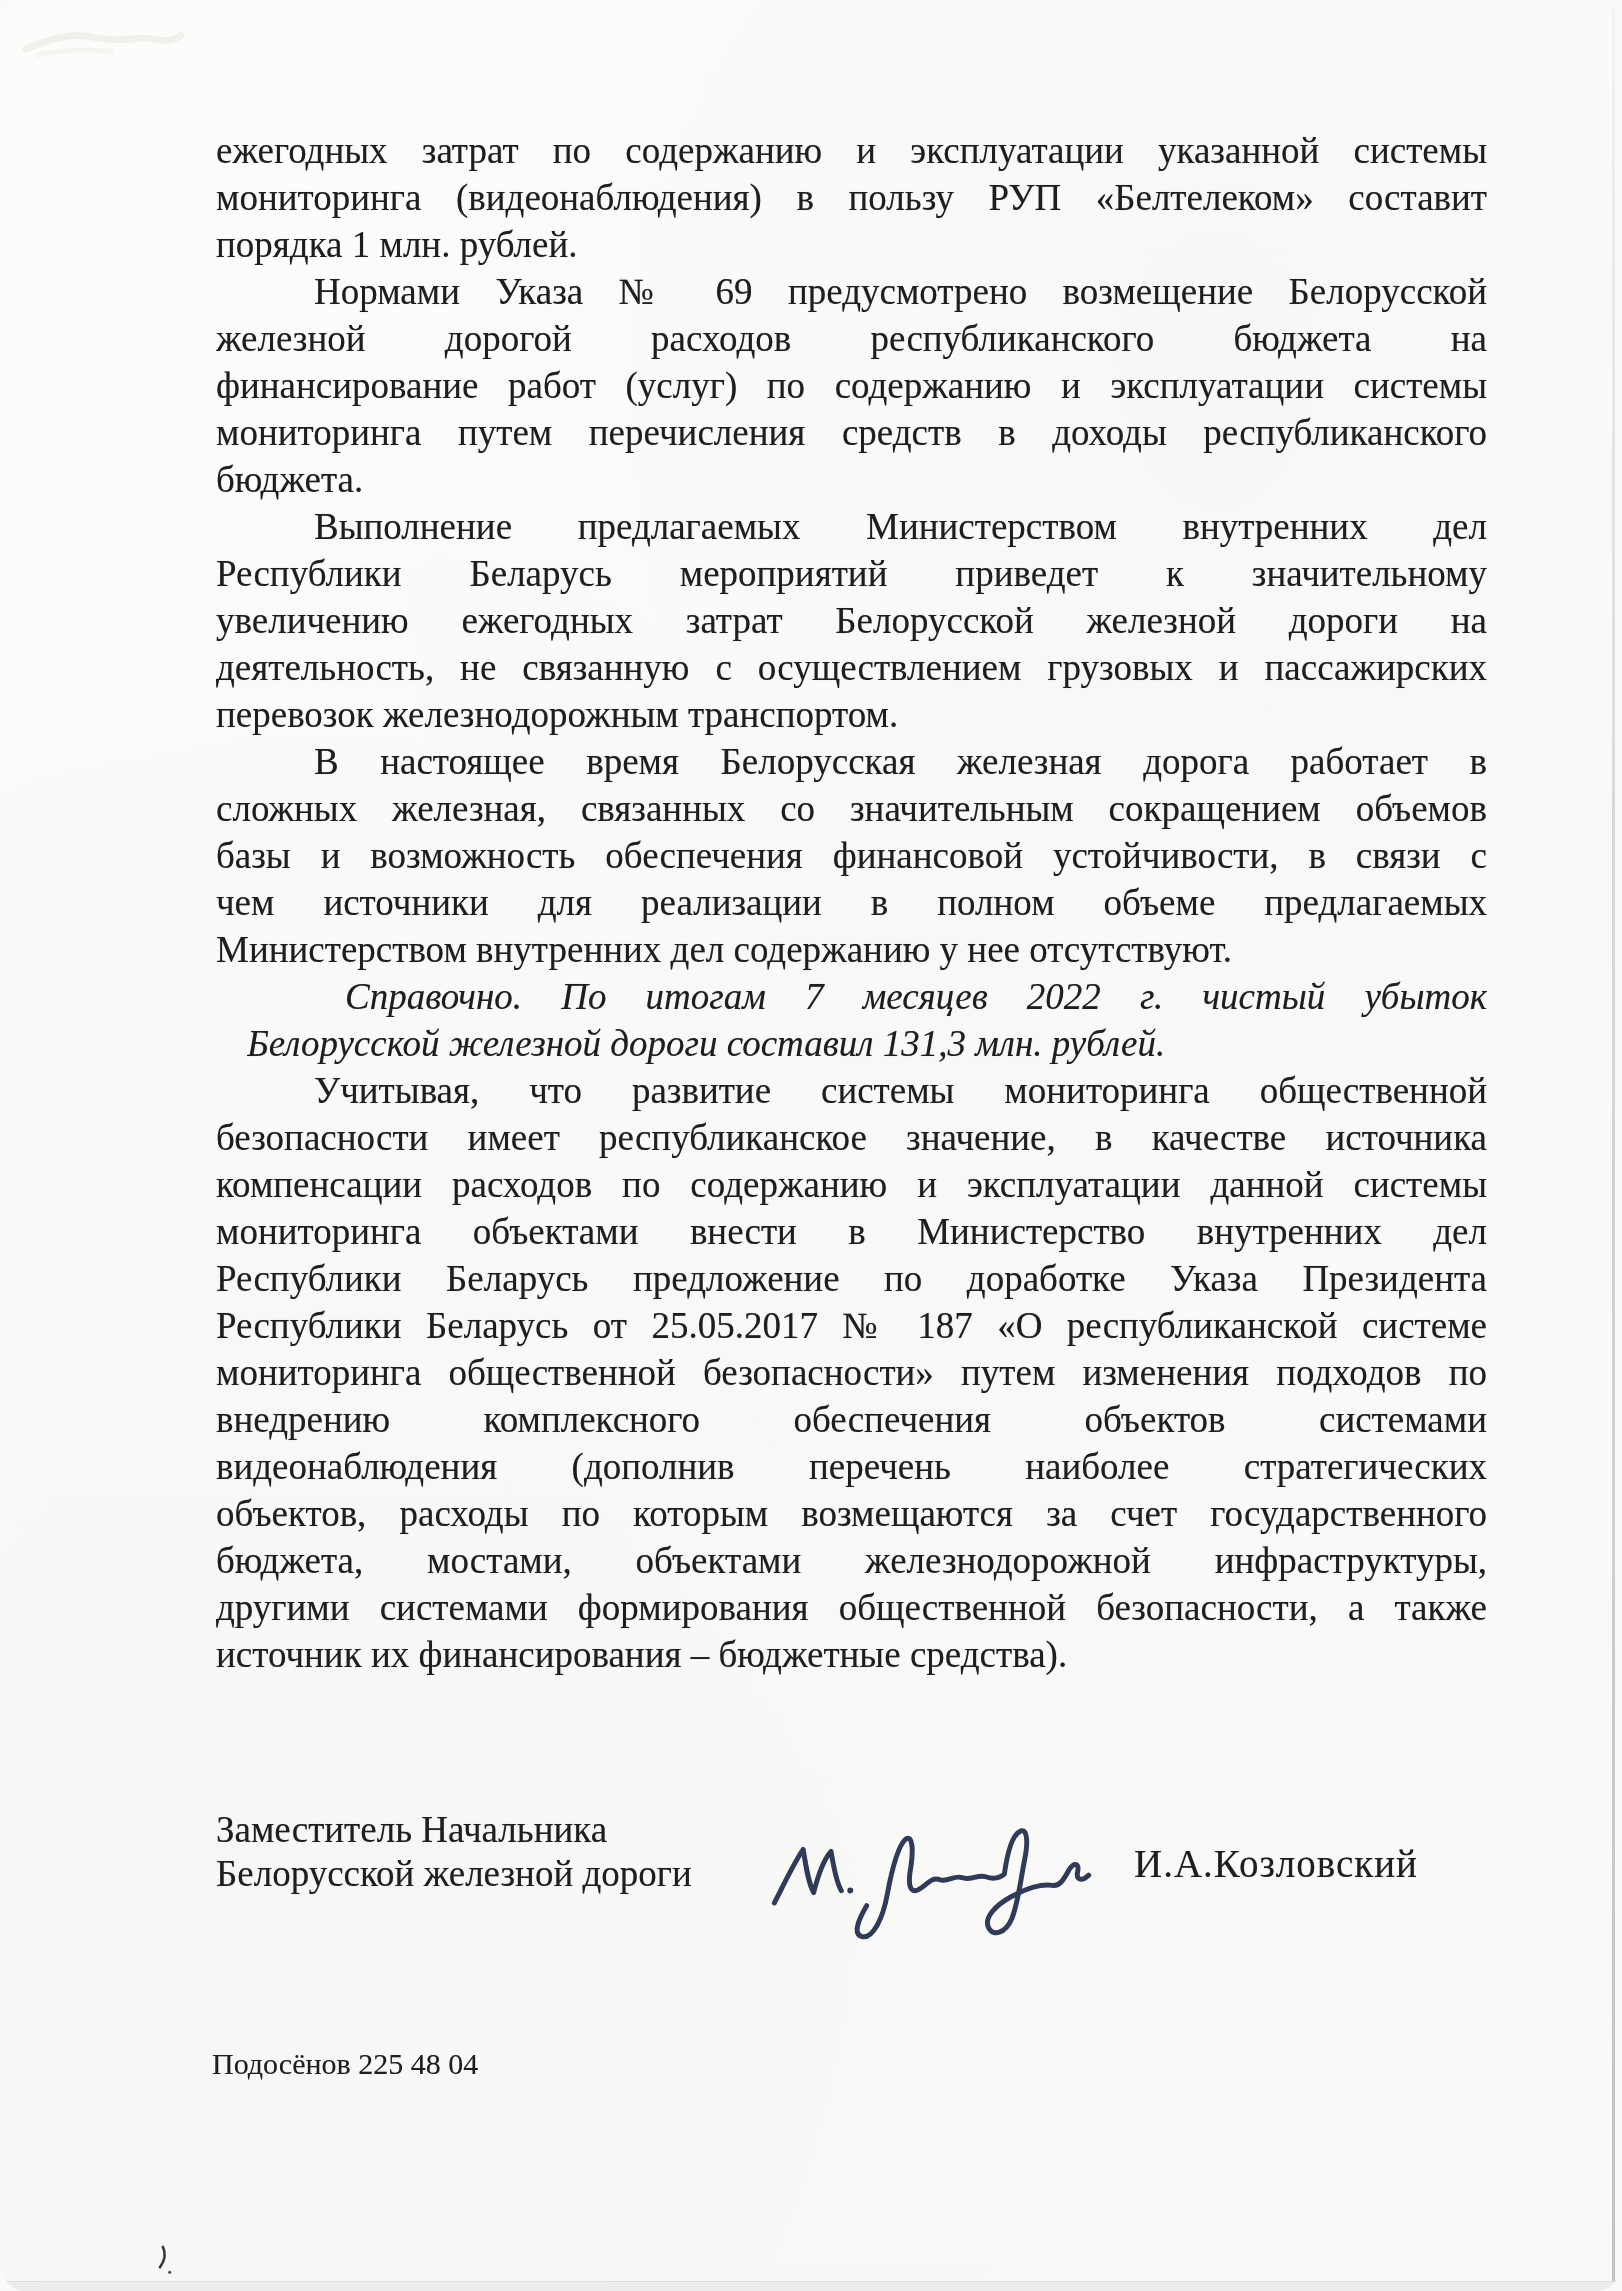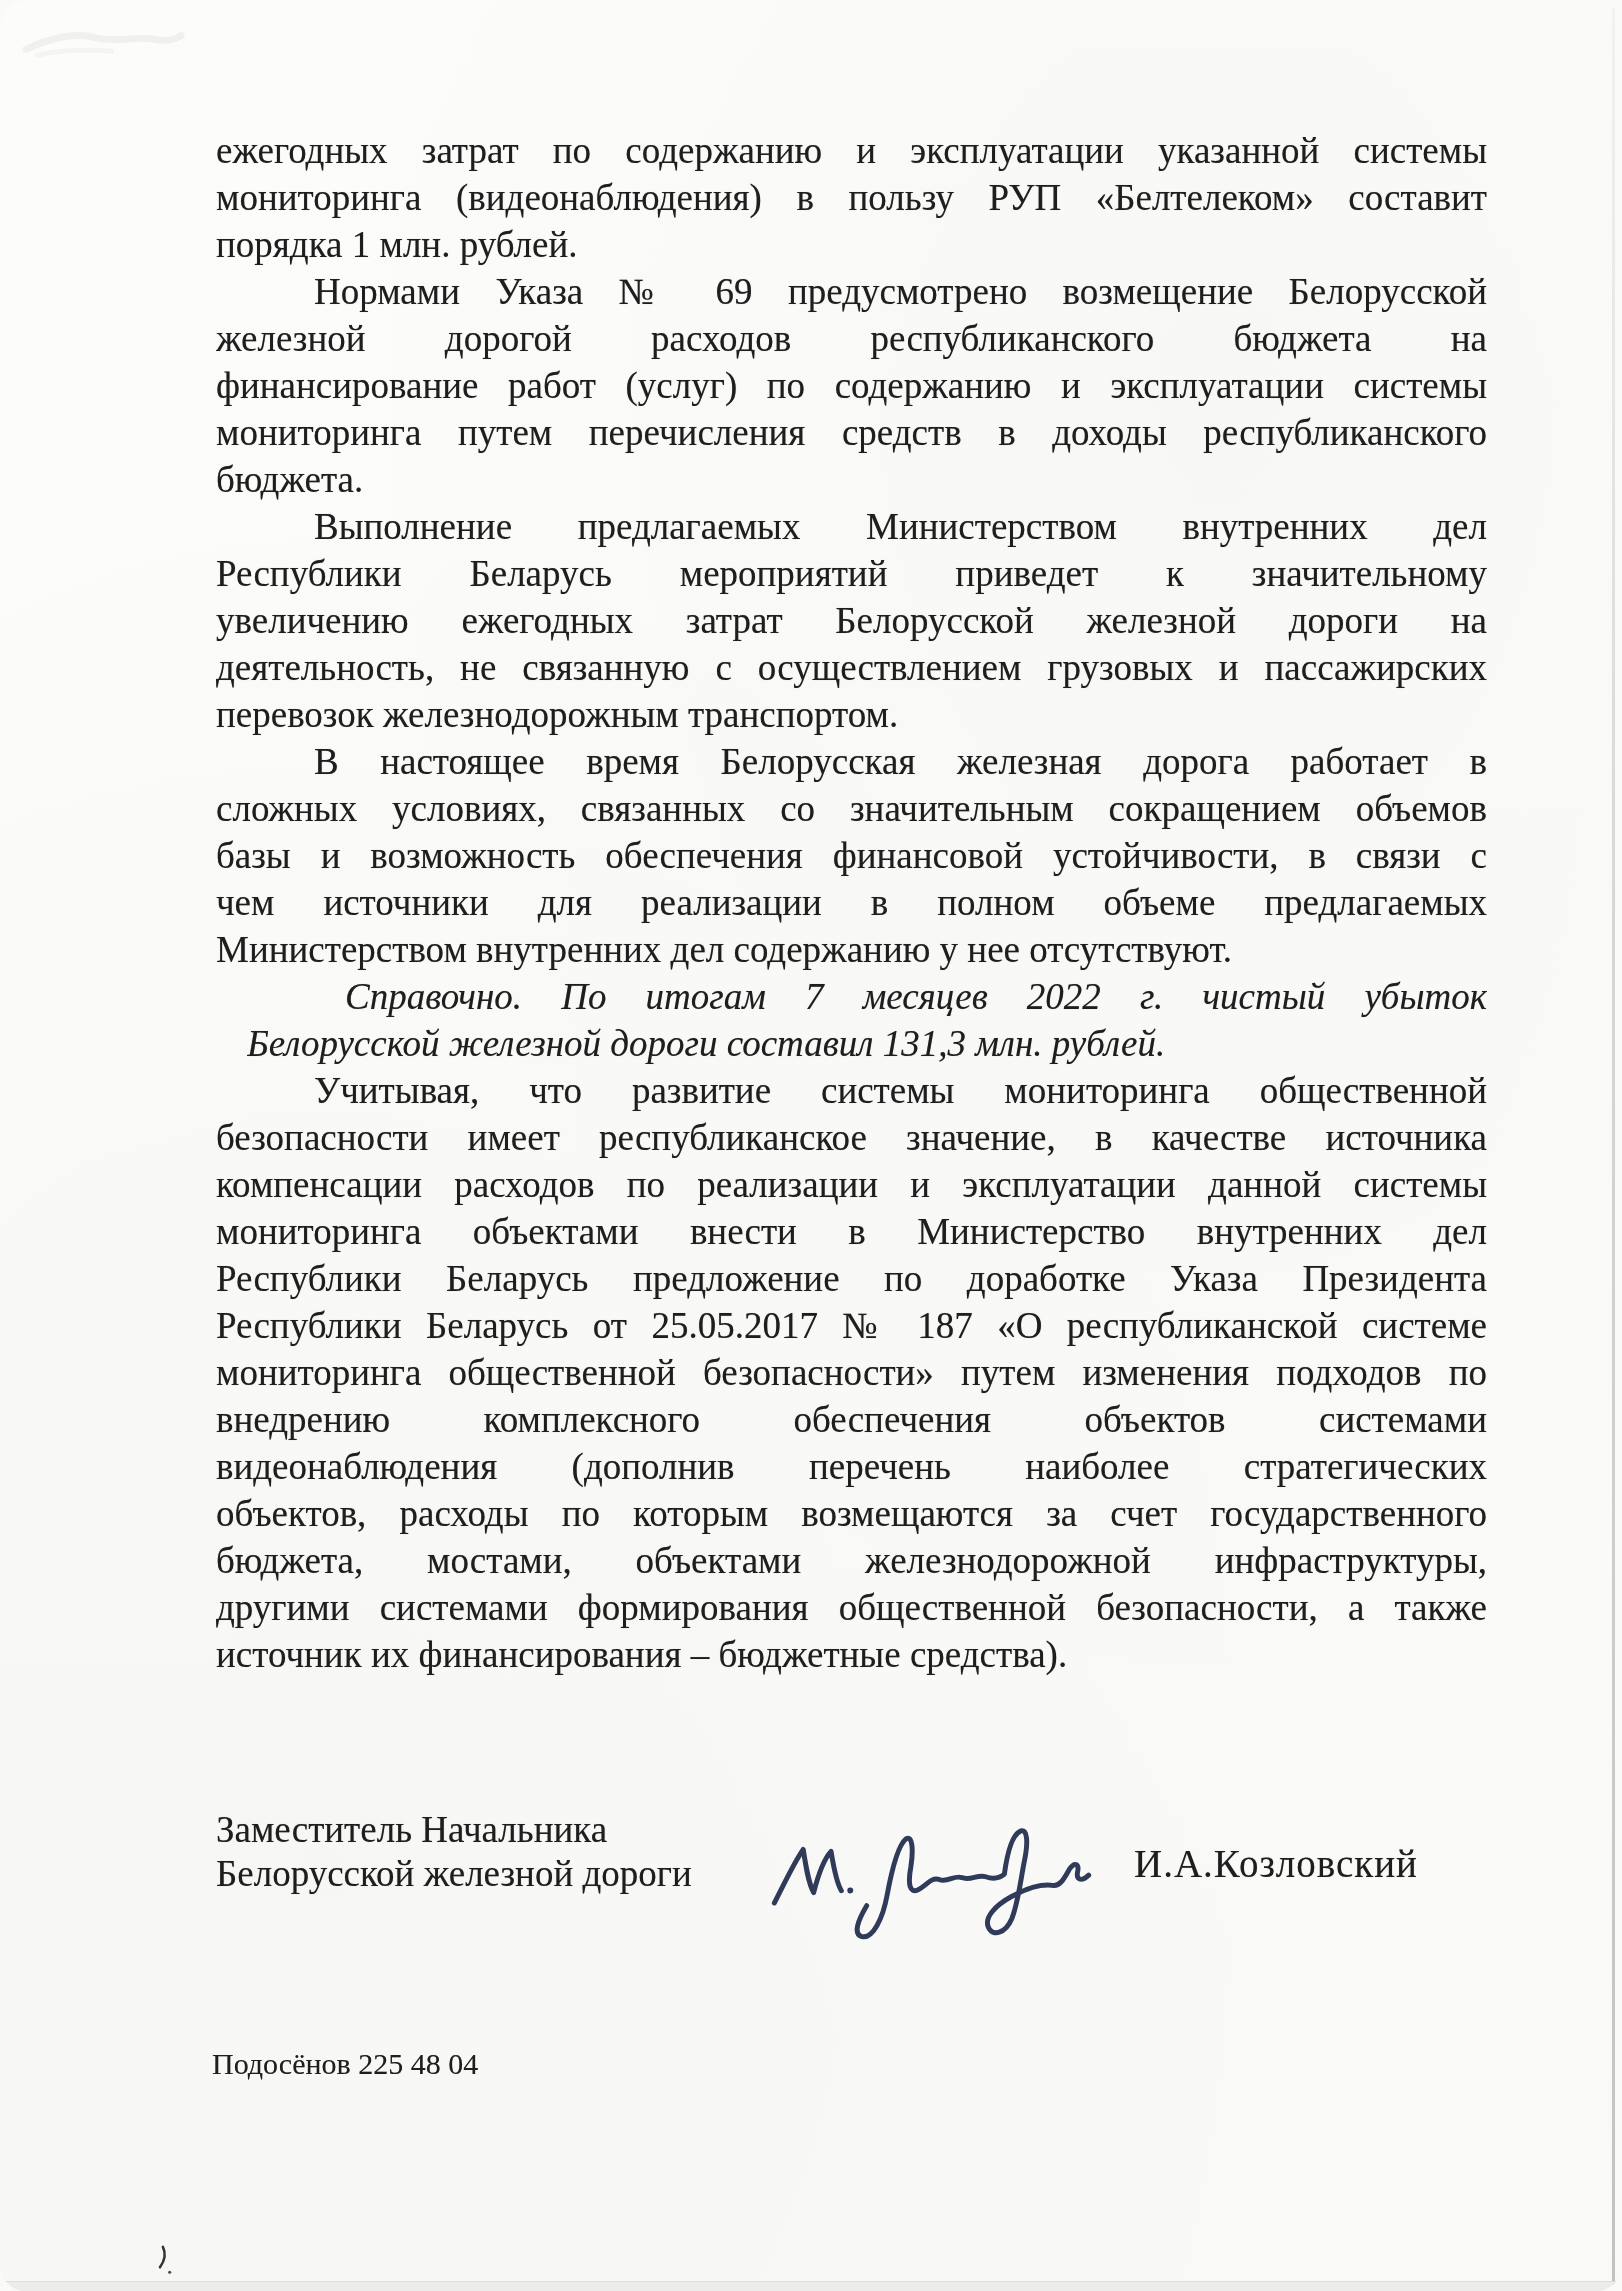--- a/index.html
+++ b/index.html
@@ -113,33 +113,33 @@
       </div>
       <div class="para">
         <div class="line just indent">Выполнение предлагаемых Министерством внутренних дел</div>
         <div class="line just">Республики Беларусь мероприятий приведет к значительному</div>
         <div class="line just">увеличению ежегодных затрат Белорусской железной дороги на</div>
         <div class="line just">деятельность, не связанную с осуществлением грузовых и пассажирских</div>
         <div class="line">перевозок железнодорожным транспортом.</div>
       </div>
       <div class="para">
         <div class="line just indent">В настоящее время Белорусская железная дорога работает в</div>
-        <div class="line just">сложных условиях, связанных со значительным сокращением объемов</div>
+        <div class="line just">сложных железная, связанных со значительным сокращением объемов</div>
         <div class="line just">базы и возможность обеспечения финансовой устойчивости, в связи с</div>
         <div class="line just">чем источники для реализации в полном объеме предлагаемых</div>
         <div class="line">Министерством внутренних дел содержанию у нее отсутствуют.</div>
       </div>
       <div class="para italic">
         <div class="line just indent">Справочно. По итогам 7 месяцев 2022 г. чистый убыток</div>
         <div class="line">Белорусской железной дороги составил 131,3 млн. рублей.</div>
       </div>
       <div class="para">
         <div class="line just indent">Учитывая, что развитие системы мониторинга общественной</div>
         <div class="line just">безопасности имеет республиканское значение, в качестве источника</div>
-        <div class="line just">компенсации расходов по реализации и эксплуатации данной системы</div>
+        <div class="line just">компенсации расходов по содержанию и эксплуатации данной системы</div>
         <div class="line just">мониторинга объектами внести в Министерство внутренних дел</div>
         <div class="line just">Республики Беларусь предложение по доработке Указа Президента</div>
         <div class="line just">Республики Беларусь от 25.05.2017 № 187 «О республиканской системе</div>
         <div class="line just">мониторинга общественной безопасности» путем изменения подходов по</div>
         <div class="line just">внедрению комплексного обеспечения объектов системами</div>
         <div class="line just">видеонаблюдения (дополнив перечень наиболее стратегических</div>
         <div class="line just">объектов, расходы по которым возмещаются за счет государственного</div>
         <div class="line just">бюджета, мостами, объектами железнодорожной инфраструктуры,</div>
         <div class="line just">другими системами формирования общественной безопасности, а также</div>
         <div class="line">источник их финансирования – бюджетные средства).</div>

